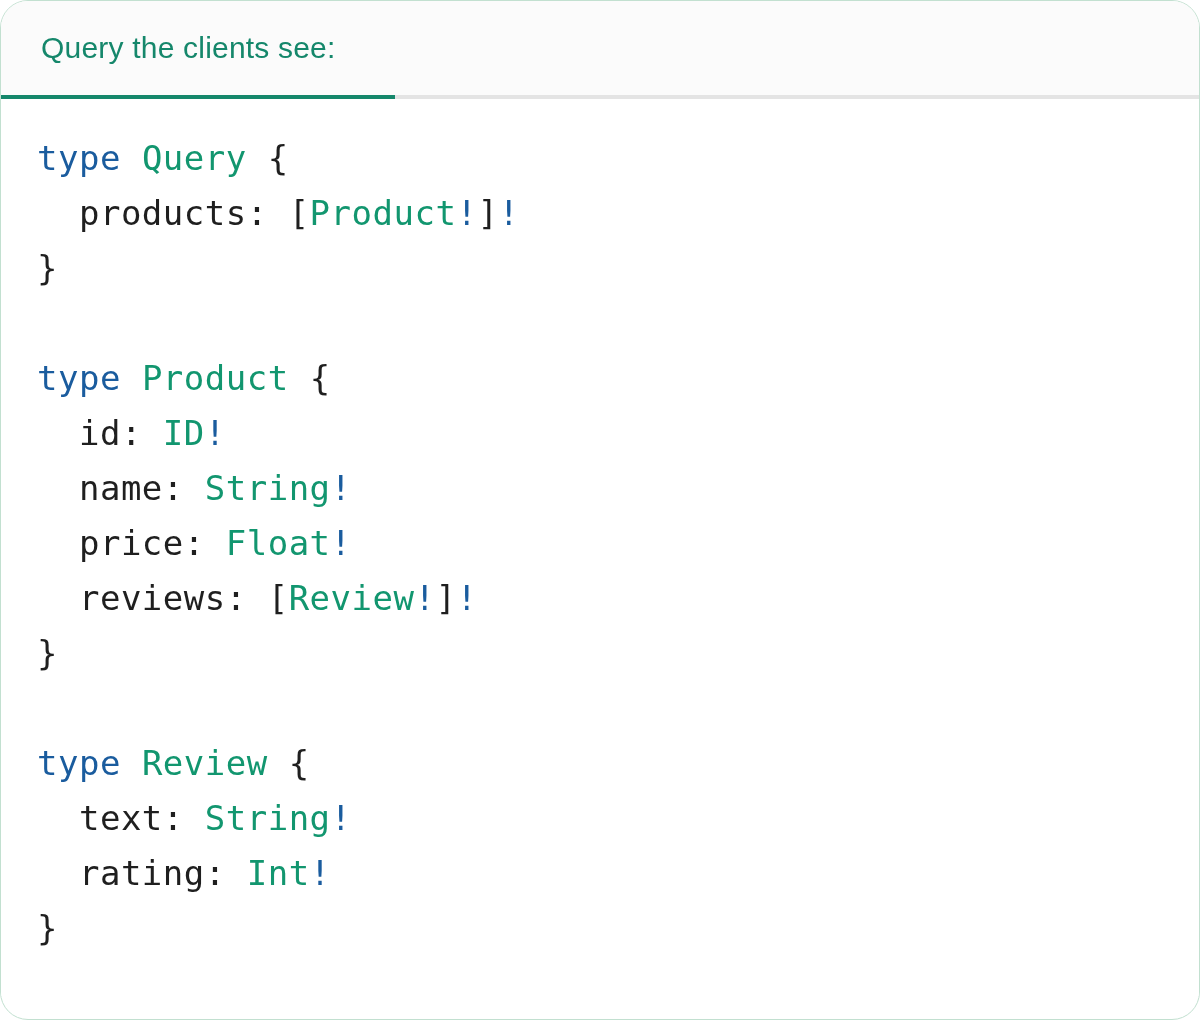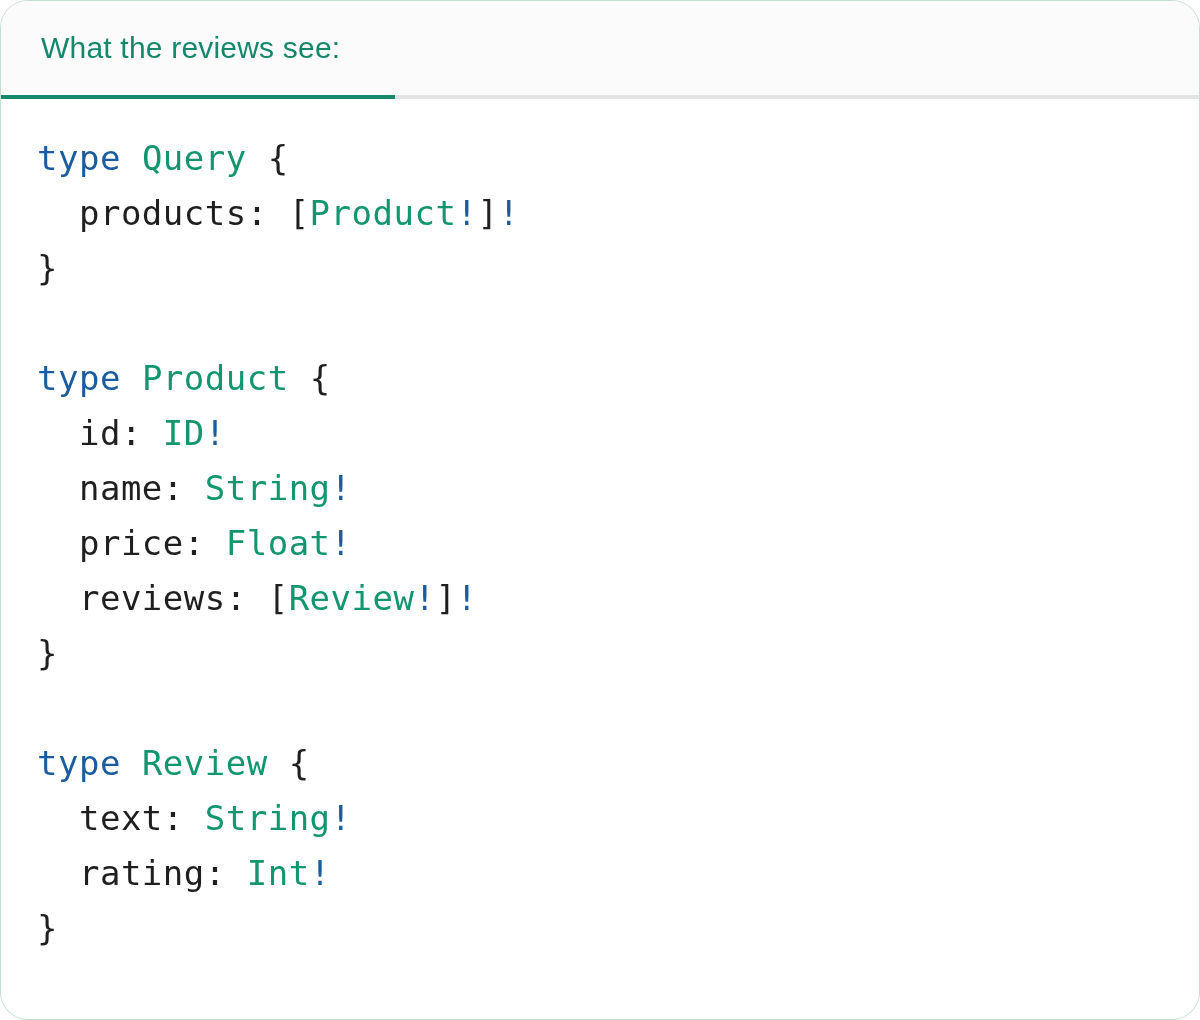--- a/index.html
+++ b/index.html
@@ -81,21 +81,21 @@
   .tok-kw    { color: var(--code-keyword); }
   .tok-type  { color: var(--code-typename); }
   .tok-bang  { color: var(--code-bang); }
 </style>
 </head>
 <body>
 
 <div class="card">
   <div class="tab-bar">
     <button class="tab">
-      <span class="tab-label">What the reviews see:</span>
+      <span class="tab-label">Query the clients see:</span>
     </button>
     <div class="active-tab-indicator"></div>
   </div>
 
   <div class="code-panel">
     <pre class="code-block"><div class="code-line"><span class="tok-kw">type</span><span class="tok-plain"> </span><span class="tok-type">Query</span><span class="tok-plain"> {</span></div><div class="code-line"><span class="tok-plain">  products: [</span><span class="tok-type">Product</span><span class="tok-bang">!</span><span class="tok-plain">]</span><span class="tok-bang">!</span></div><div class="code-line"><span class="tok-plain">}</span></div><div class="code-line">&nbsp;</div><div class="code-line"><span class="tok-kw">type</span><span class="tok-plain"> </span><span class="tok-type">Product</span><span class="tok-plain"> {</span></div><div class="code-line"><span class="tok-plain">  id: </span><span class="tok-type">ID</span><span class="tok-bang">!</span></div><div class="code-line"><span class="tok-plain">  name: </span><span class="tok-type">String</span><span class="tok-bang">!</span></div><div class="code-line"><span class="tok-plain">  price: </span><span class="tok-type">Float</span><span class="tok-bang">!</span></div><div class="code-line"><span class="tok-plain">  reviews: [</span><span class="tok-type">Review</span><span class="tok-bang">!</span><span class="tok-plain">]</span><span class="tok-bang">!</span></div><div class="code-line"><span class="tok-plain">}</span></div><div class="code-line">&nbsp;</div><div class="code-line"><span class="tok-kw">type</span><span class="tok-plain"> </span><span class="tok-type">Review</span><span class="tok-plain"> {</span></div><div class="code-line"><span class="tok-plain">  text: </span><span class="tok-type">String</span><span class="tok-bang">!</span></div><div class="code-line"><span class="tok-plain">  rating: </span><span class="tok-type">Int</span><span class="tok-bang">!</span></div><div class="code-line"><span class="tok-plain">}</span></div></pre>
   </div>
 </div>
 
 </body></html>

